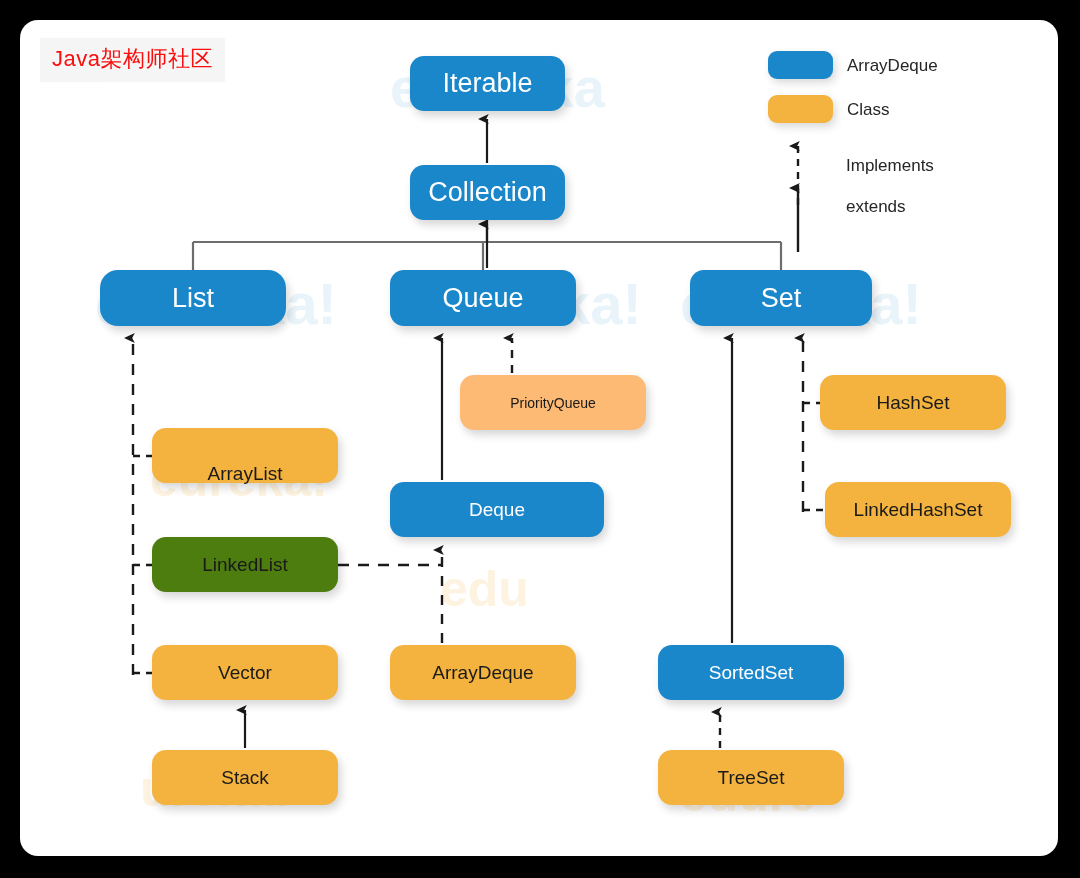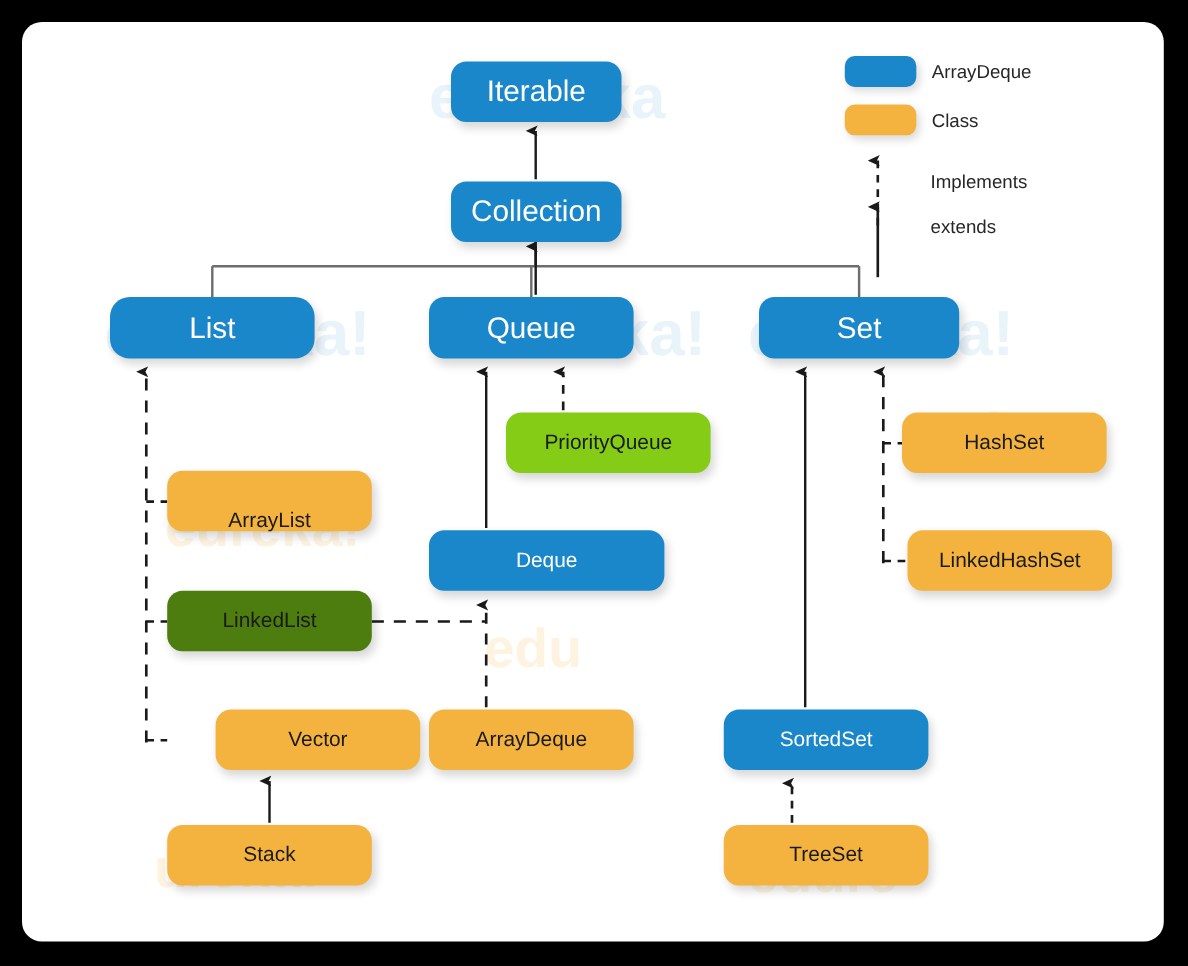--- a/index.html
+++ b/index.html
@@ -176,27 +176,27 @@
         </div>
         <div class="node iface" style="left: 670px; top: 250px; width: 182px; height: 56px; font-size: 27px; background: rgb(27, 135, 203); color: rgb(255, 255, 255);">
           <span>Set</span>
         </div>
         <div class="node klass" style="left: 132px; top: 408px; width: 186px; height: 55px; font-size: 19px; background: rgb(244, 179, 62); color: rgb(26, 26, 26); align-items: flex-end;">
           <span>ArrayList</span>
         </div>
         <div class="node klass" style="left: 132px; top: 517px; width: 186px; height: 55px; font-size: 19px; background: #4d7c0f; color: rgb(26, 26, 26);">
           <span>LinkedList</span>
         </div>
-        <div class="node klass" style="left: 132px; top: 625px; width: 186px; height: 55px; font-size: 19px; background: rgb(244, 179, 62); color: rgb(26, 26, 26); margin-left: 44px;">
+        <div class="node klass" style="left: 132px; top: 625px; width: 186px; height: 55px; font-size: 19px; background: rgb(244, 179, 62); color: rgb(26, 26, 26);">
           <span>Vector</span>
         </div>
         <div class="node klass" style="left: 132px; top: 730px; width: 186px; height: 55px; font-size: 19px; background: rgb(244, 179, 62); color: rgb(26, 26, 26);">
           <span>Stack</span>
         </div>
-        <div class="node klass" style="left: 440px; top: 355px; width: 186px; height: 55px; font-size: 19px; background: #84cc16; color: rgb(26, 26, 26);">
+        <div class="node klass" style="left: 440px; top: 355px; width: 186px; height: 55px; font-size: 14px; background: #fdba74; color: rgb(26, 26, 26);">
           <span>PriorityQueue</span>
         </div>
         <div class="node iface" style="left: 370px; top: 462px; width: 214px; height: 55px; font-size: 19px; background: rgb(27, 135, 203); color: rgb(255, 255, 255);">
           <span>Deque</span>
         </div>
         <div class="node klass" style="left: 370px; top: 625px; width: 186px; height: 55px; font-size: 19px; background: rgb(244, 179, 62); color: rgb(26, 26, 26);">
           <span>ArrayDeque</span>
         </div>
         <div class="node klass" style="left: 800px; top: 355px; width: 186px; height: 55px; font-size: 19px; background: rgb(244, 179, 62); color: rgb(26, 26, 26);">
           <span>HashSet</span>
@@ -217,15 +217,16 @@
       <div class="legend-label" style="left:827px; top:36px;">ArrayDeque</div>
 
       <div class="legend-swatch" style="left: 748px; top: 75px; width: 65px; height: 28px; background: rgb(244, 179, 62);"></div>
       <div class="legend-label" style="left:827px; top:80px;">Class</div>
 
       <div class="legend-label" style="left:826px; top:136px;">Implements</div>
 
       <div class="legend-label" style="left:826px; top:177px;">extends</div>
     </div>
 
+    <div class="wm" style="color: rgb(251, 13, 13);">Java架构师社区</div>
 
   </div>
 </div>
 
 </body></html>

